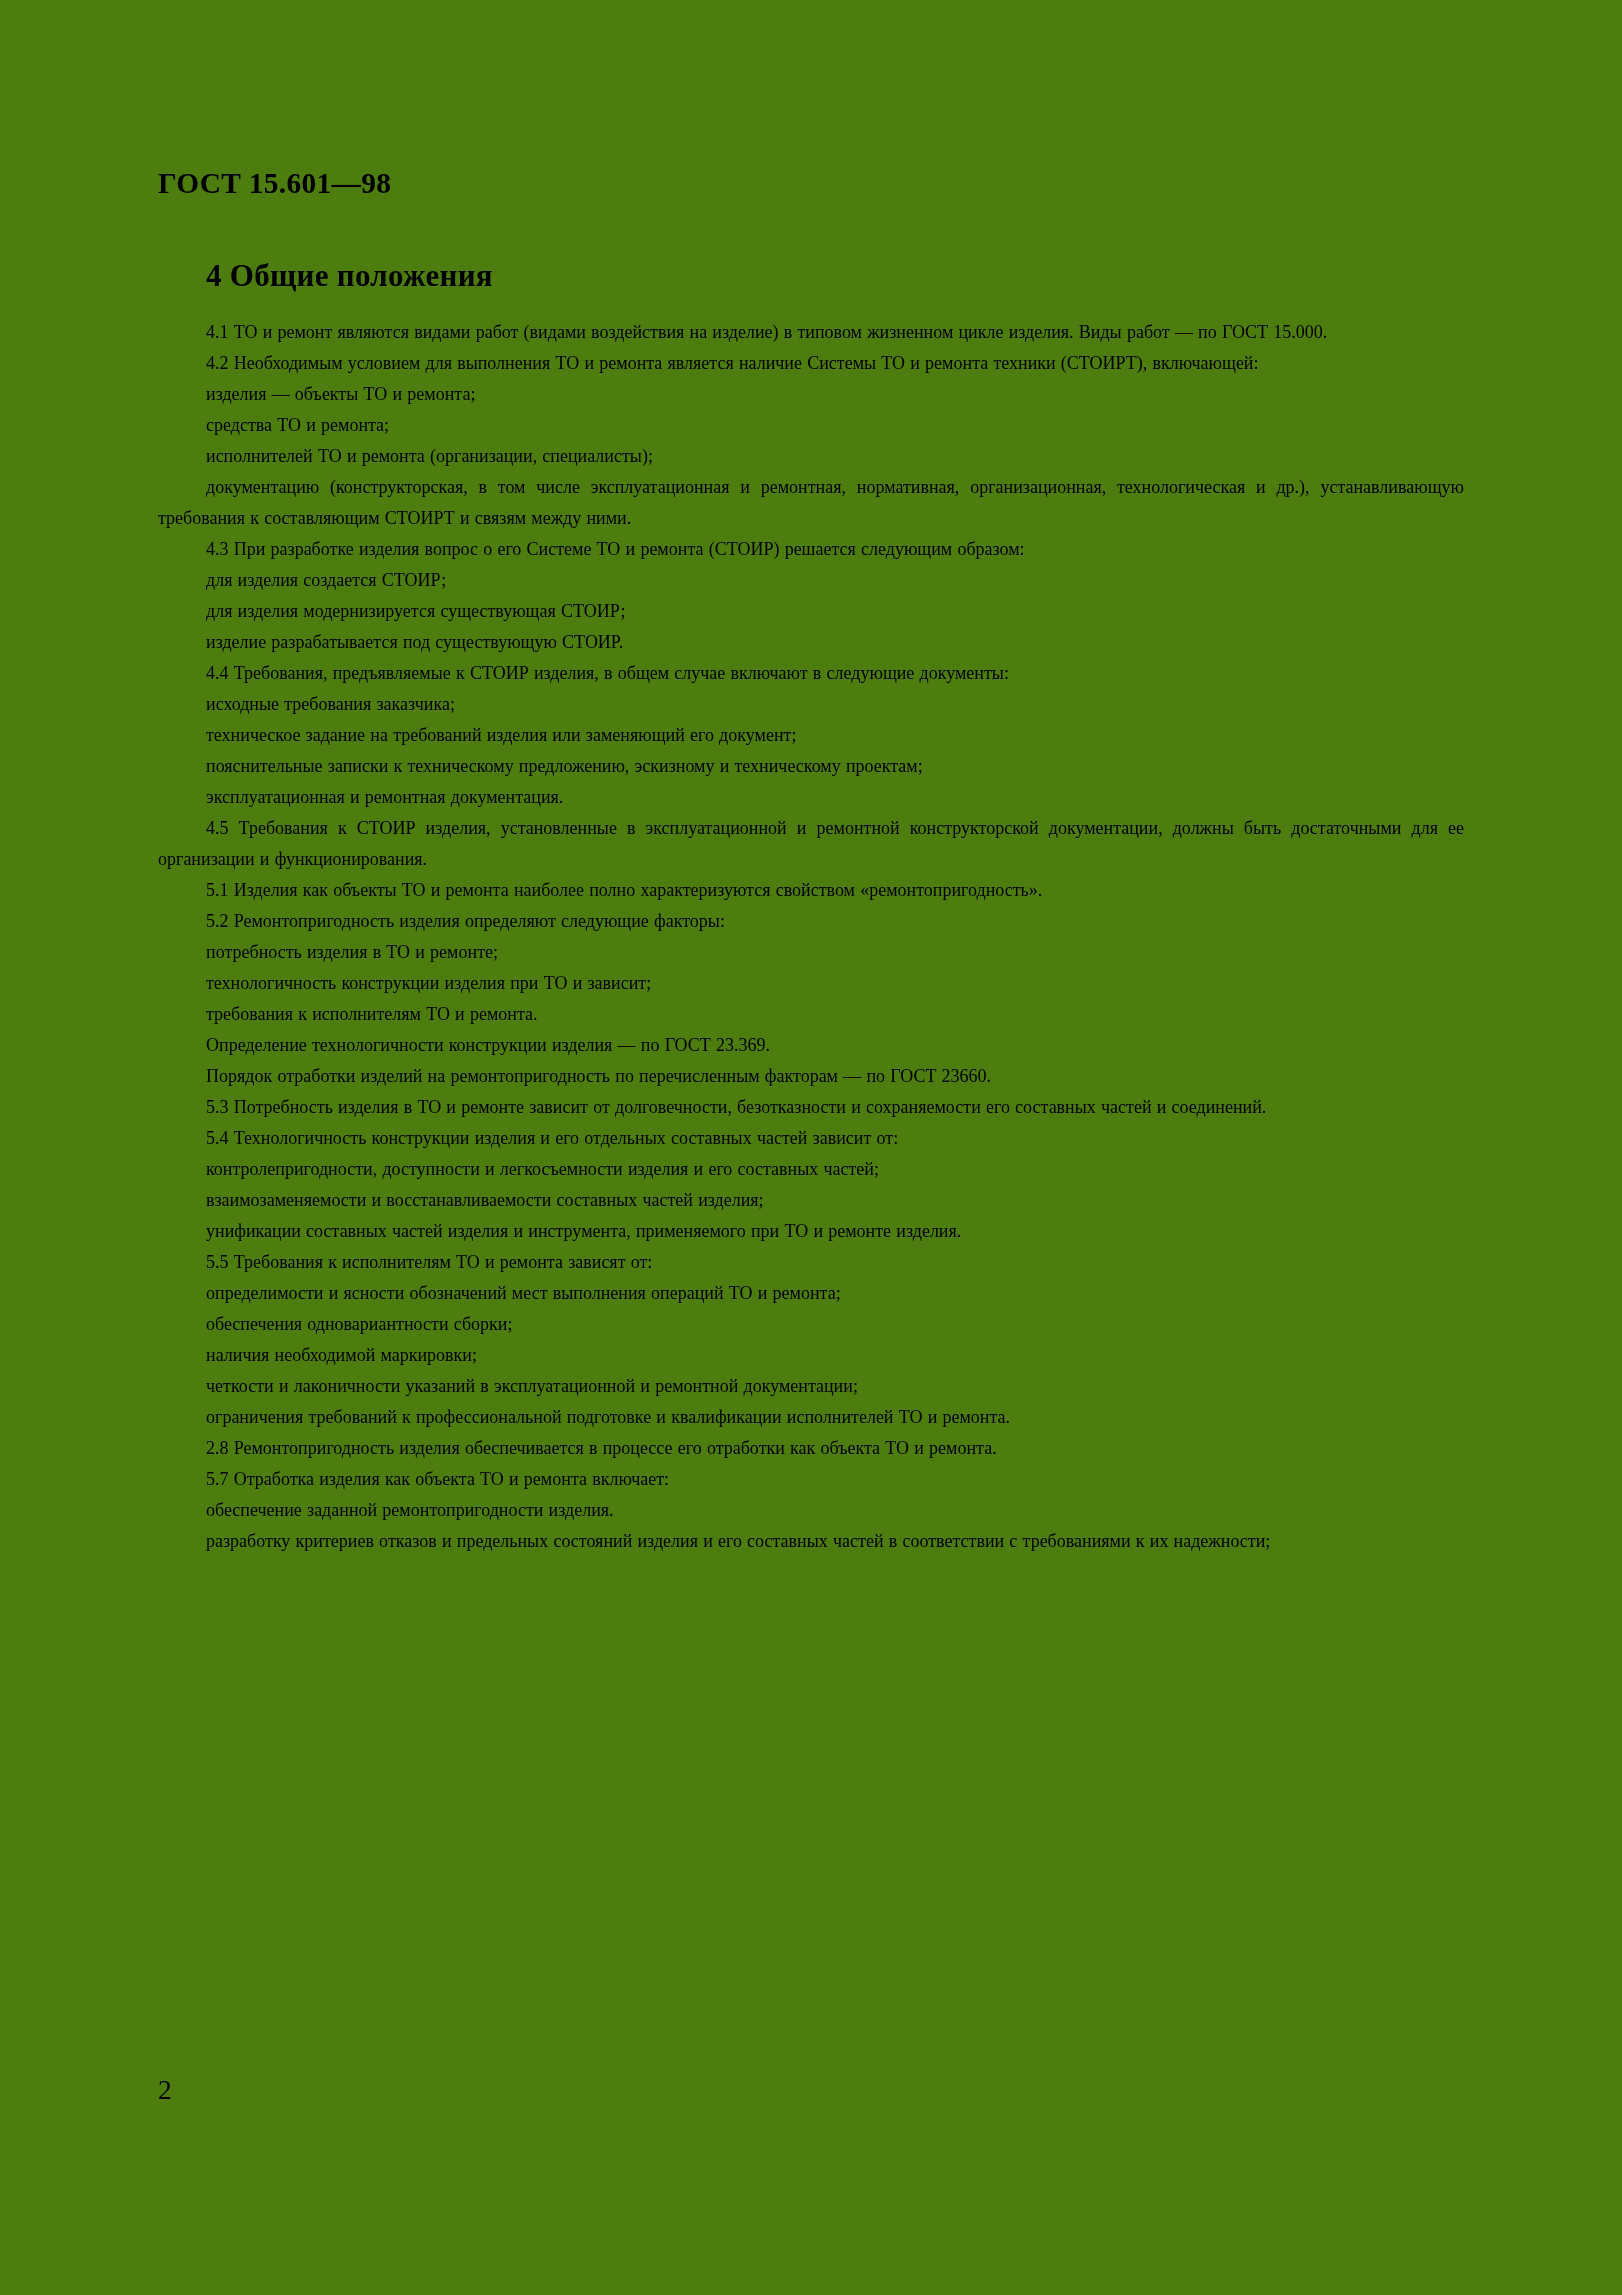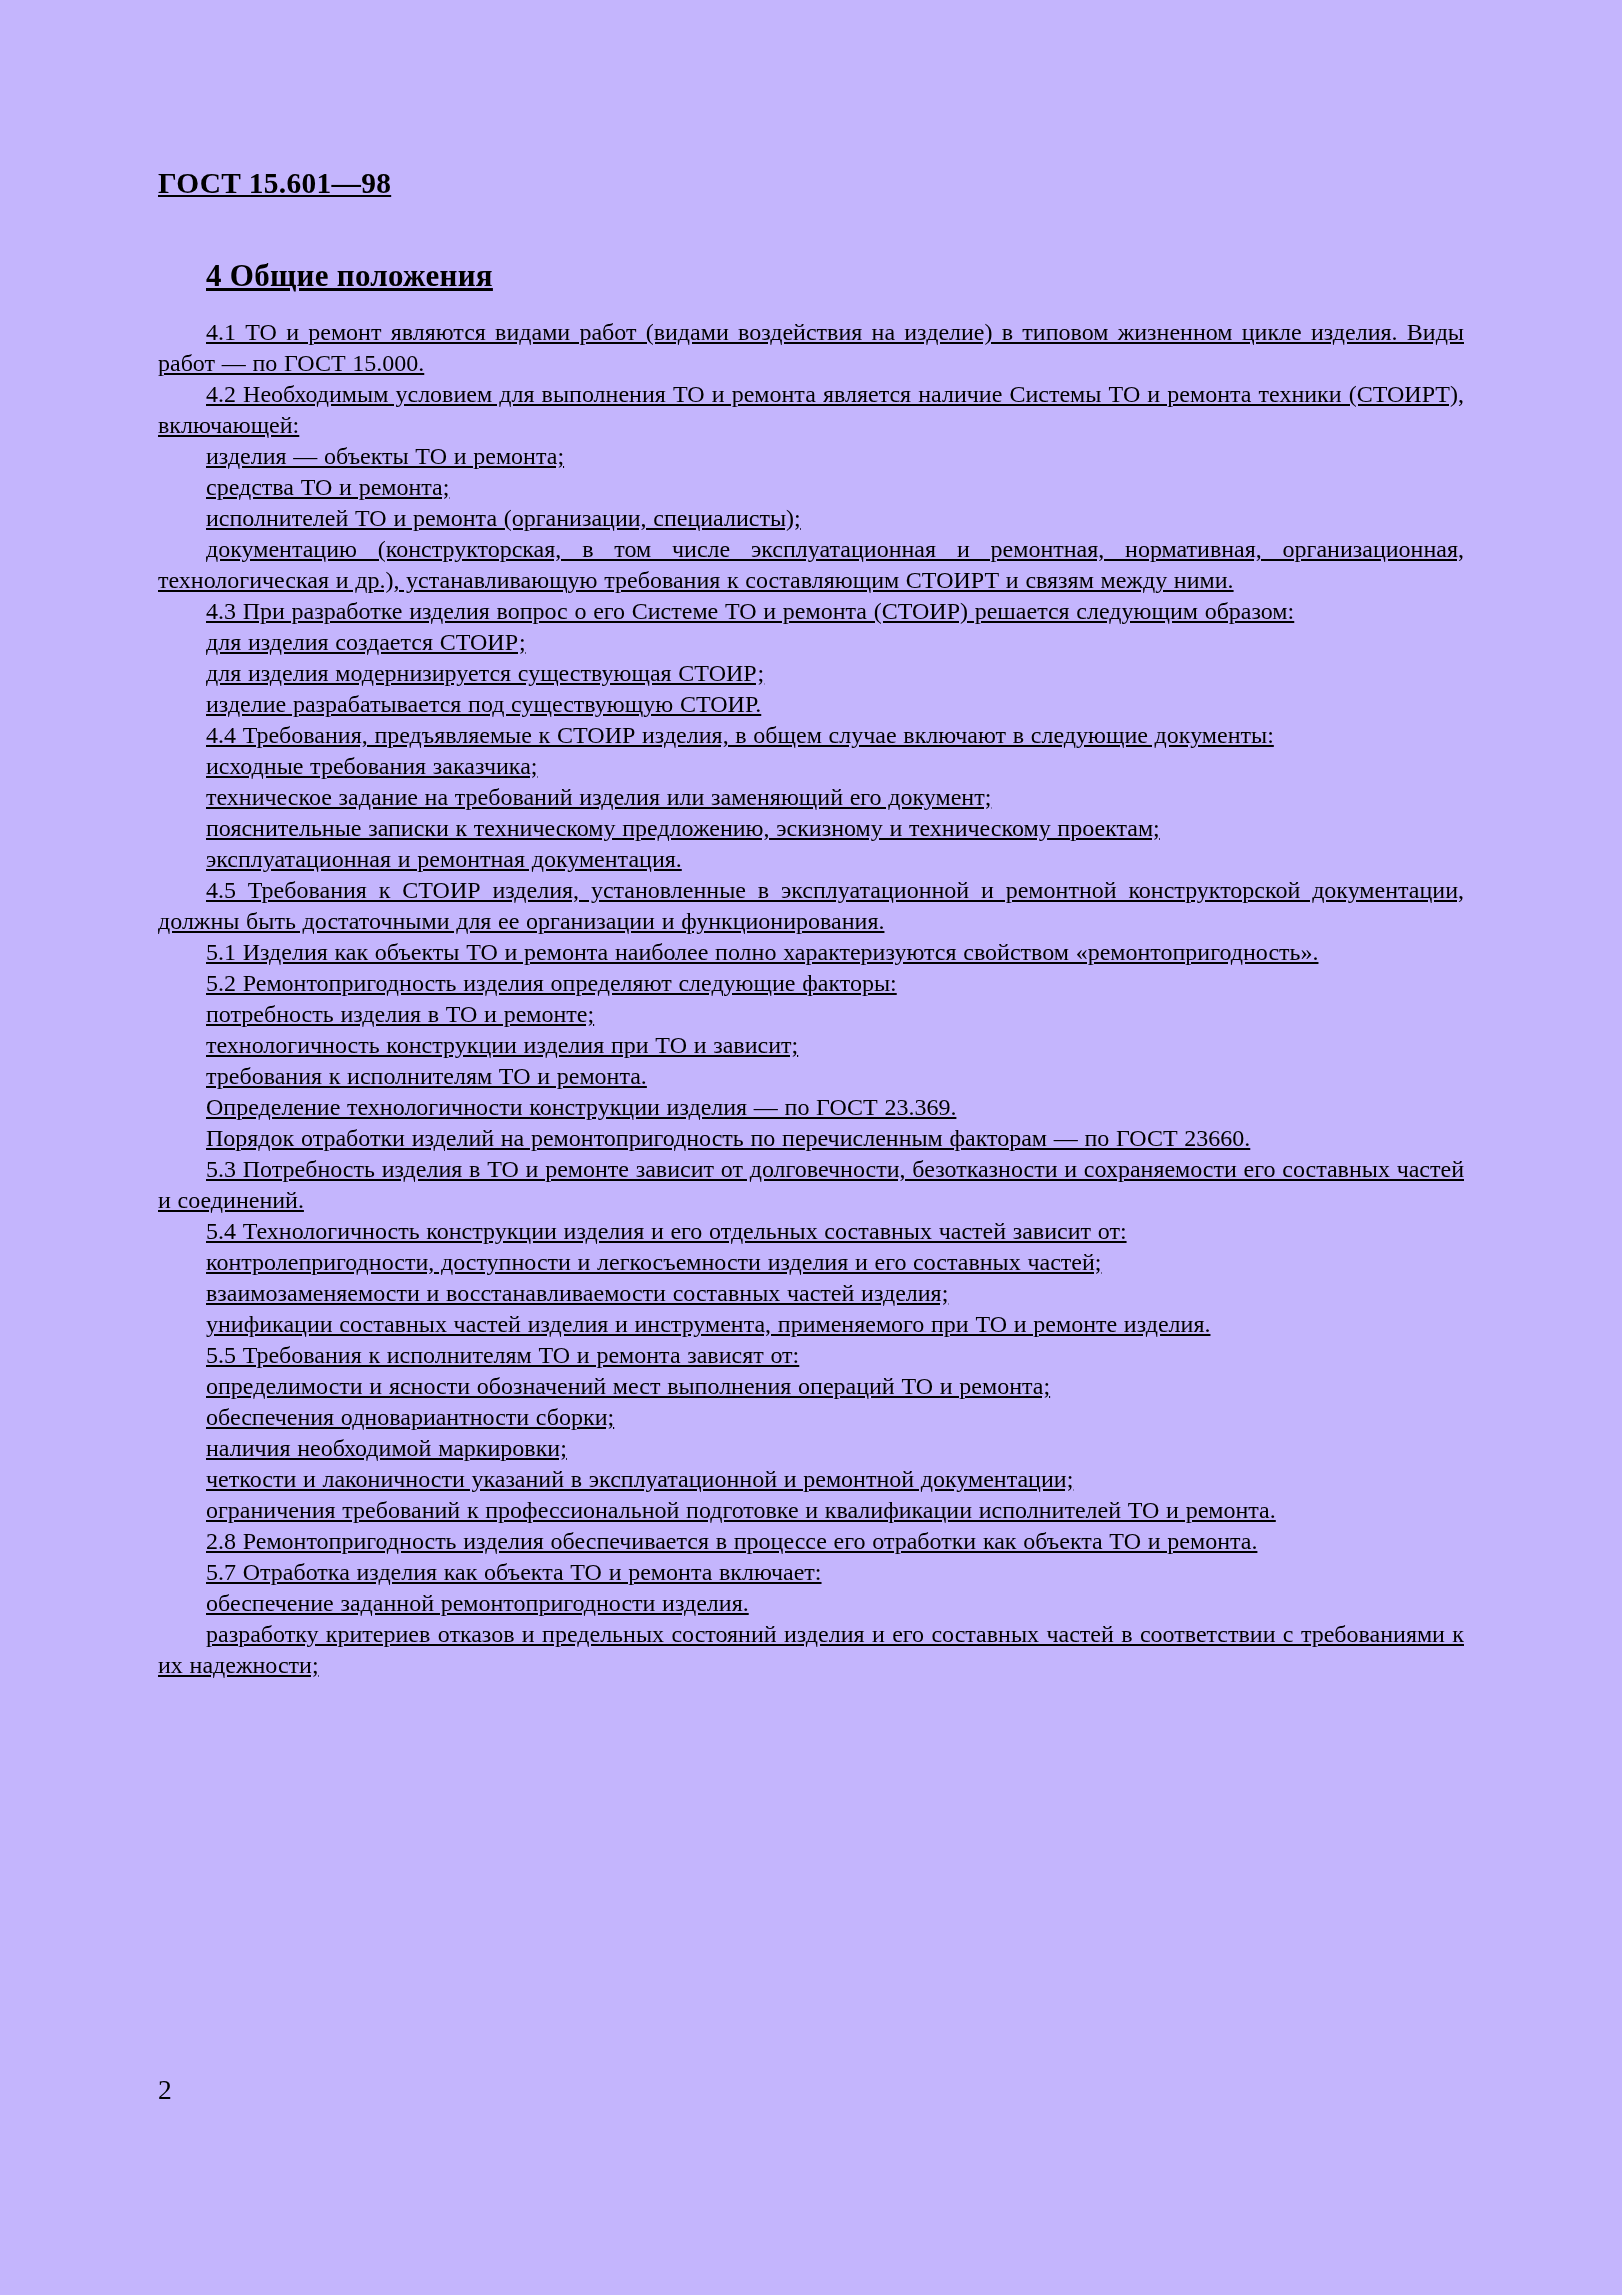--- a/index.html
+++ b/index.html
@@ -4,27 +4,26 @@
 <style>
   html, body {
     margin: 0;
     padding: 0;
     background: #ffffff;
   }
   .page {
     position: relative;
     width: 1622px;
     height: 2295px;
-    background: #c4b5fd;
+    background: #4d7c0f;
     color: #000000;
     font-family: "Liberation Serif", "DejaVu Serif", serif;
     box-sizing: border-box;
     padding: 167px 158px 0 158px;
     overflow: hidden;
-    text-decoration: underline;
   }
   .doc-header {
     font-size: 29.4px;
     font-weight: bold;
     line-height: 1.1;
     letter-spacing: 0.3px;
   }
   .doc-body section { display: block; }
   .section-heading {
     font-size: 31px;
@@ -37,21 +36,21 @@
   .doc-body section:first-child .section-heading {
     margin-top: 59px;
     margin-bottom: 23px;
   }
   .doc-body section + section .section-heading {
     margin-top: 80px;
     margin-bottom: 39px;
   }
   .doc-body p {
     margin: 0;
-    font-size: 24px;
+    font-size: 18px;
     line-height: 31px;
     text-align: justify;
     text-indent: 48px;
     word-spacing: 0.7px;
   }
   .page-number {
     position: absolute;
     left: 158px;
     bottom: 190px;
     font-size: 27.5px;

